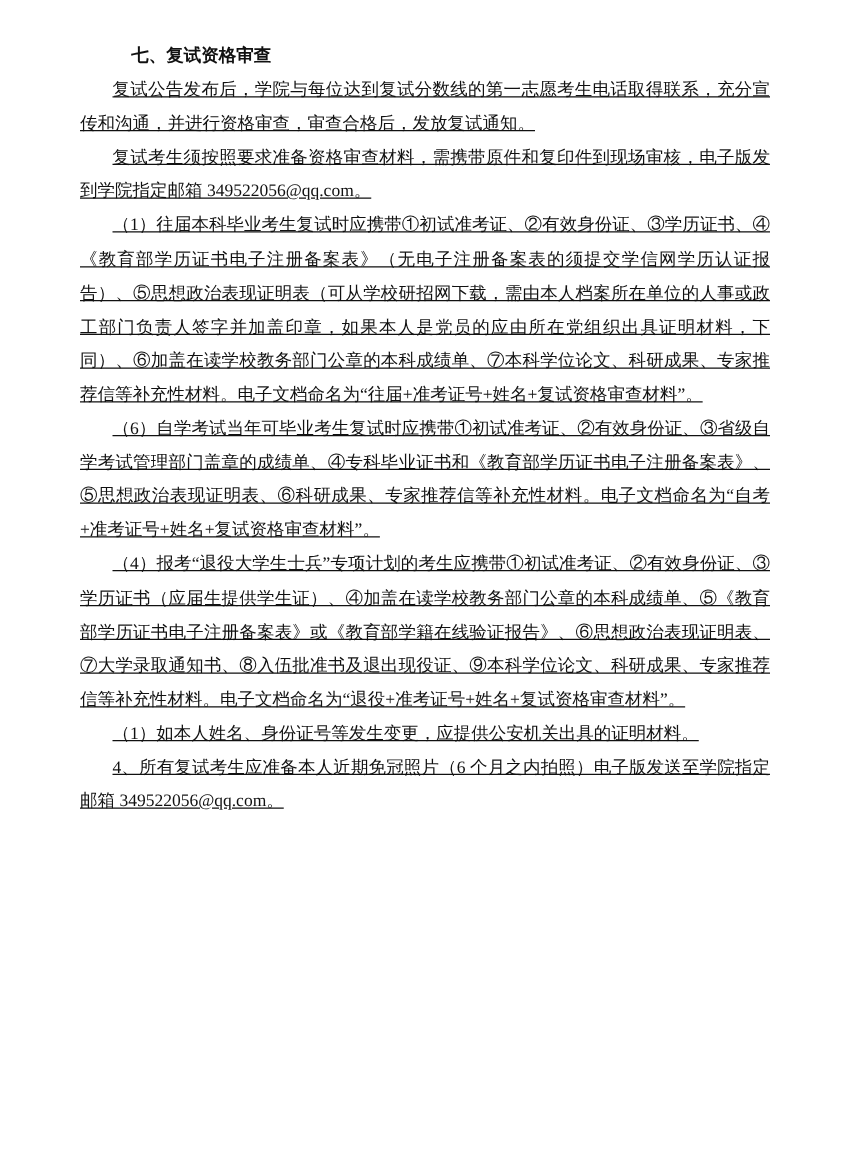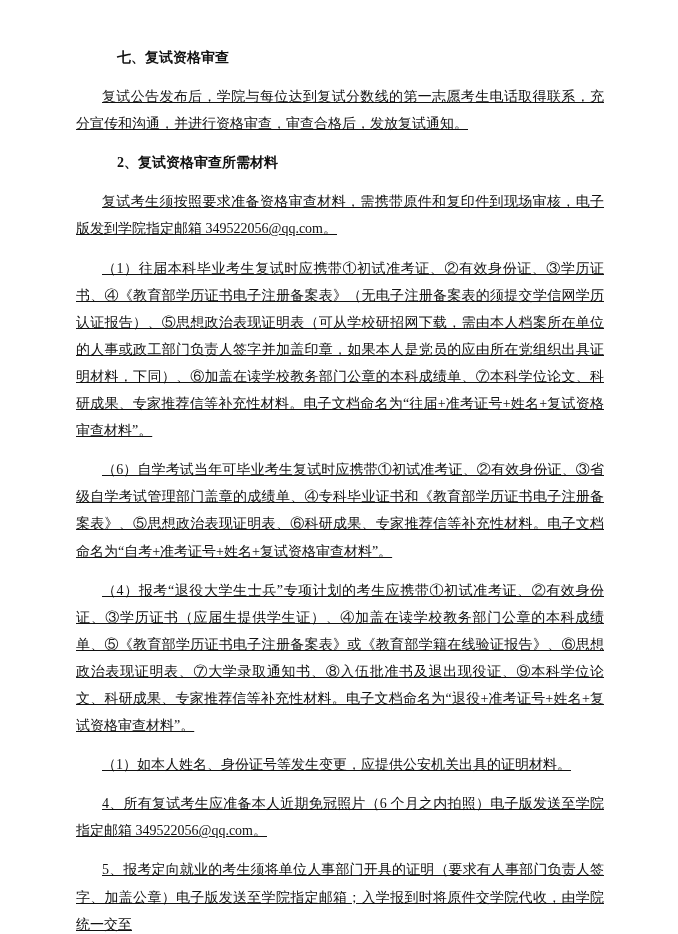--- a/index.html
+++ b/index.html
@@ -16,42 +16,40 @@
     box-sizing: border-box;
     width: 678px;
     height: 934px;
     padding: 32px 62px 0 64px;
     font-family: "Liberation Serif", "DejaVu Serif", serif;
     font-size: 14px;
     line-height: 27.1px;
     color: #111111;
   }
   .page p {
-    margin: 12px;
+    margin: 0;
     padding: 0;
   }
   p.heading {
     font-weight: bold;
     text-indent: 41px;
     text-align: left;
   }
   p.body {
     text-indent: 26px;
     text-align: justify;
     text-justify: inter-ideograph;
     text-decoration: underline;
   }
 </style>
 </head>
 <body>
 
 <div class="page">
   <p class="heading">七、复试资格审查</p>
   <p class="body">复试公告发布后，学院与每位达到复试分数线的第一志愿考生电话取得联系，充分宣传和沟通，并进行资格审查，审查合格后，发放复试通知。</p>
-  <p class="heading">2、复试资格审查所需材料</p>
   <p class="body">复试考生须按照要求准备资格审查材料，需携带原件和复印件到现场审核，电子版发到学院指定邮箱 349522056@qq.com。</p>
   <p class="body">（1）往届本科毕业考生复试时应携带①初试准考证、②有效身份证、③学历证书、④《教育部学历证书电子注册备案表》（无电子注册备案表的须提交学信网学历认证报告）、⑤思想政治表现证明表（可从学校研招网下载，需由本人档案所在单位的人事或政工部门负责人签字并加盖印章，如果本人是党员的应由所在党组织出具证明材料，下同）、⑥加盖在读学校教务部门公章的本科成绩单、⑦本科学位论文、科研成果、专家推荐信等补充性材料。电子文档命名为“往届+准考证号+姓名+复试资格审查材料”。</p>
   <p class="body">（6）自学考试当年可毕业考生复试时应携带①初试准考证、②有效身份证、③省级自学考试管理部门盖章的成绩单、④专科毕业证书和《教育部学历证书电子注册备案表》、⑤思想政治表现证明表、⑥科研成果、专家推荐信等补充性材料。电子文档命名为“自考+准考证号+姓名+复试资格审查材料”。</p>
   <p class="body">（4）报考“退役大学生士兵”专项计划的考生应携带①初试准考证、②有效身份证、③学历证书（应届生提供学生证）、④加盖在读学校教务部门公章的本科成绩单、⑤《教育部学历证书电子注册备案表》或《教育部学籍在线验证报告》、⑥思想政治表现证明表、⑦大学录取通知书、⑧入伍批准书及退出现役证、⑨本科学位论文、科研成果、专家推荐信等补充性材料。电子文档命名为“退役+准考证号+姓名+复试资格审查材料”。</p>
   <p class="body">（1）如本人姓名、身份证号等发生变更，应提供公安机关出具的证明材料。</p>
   <p class="body">4、所有复试考生应准备本人近期免冠照片（6 个月之内拍照）电子版发送至学院指定邮箱 349522056@qq.com。</p>
-  <p class="body">5、报考定向就业的考生须将单位人事部门开具的证明（要求有人事部门负责人签字、加盖公章）电子版发送至学院指定邮箱；入学报到时将原件交学院代收，由学院统一交至</p>
 </div>
 
 </body></html>

